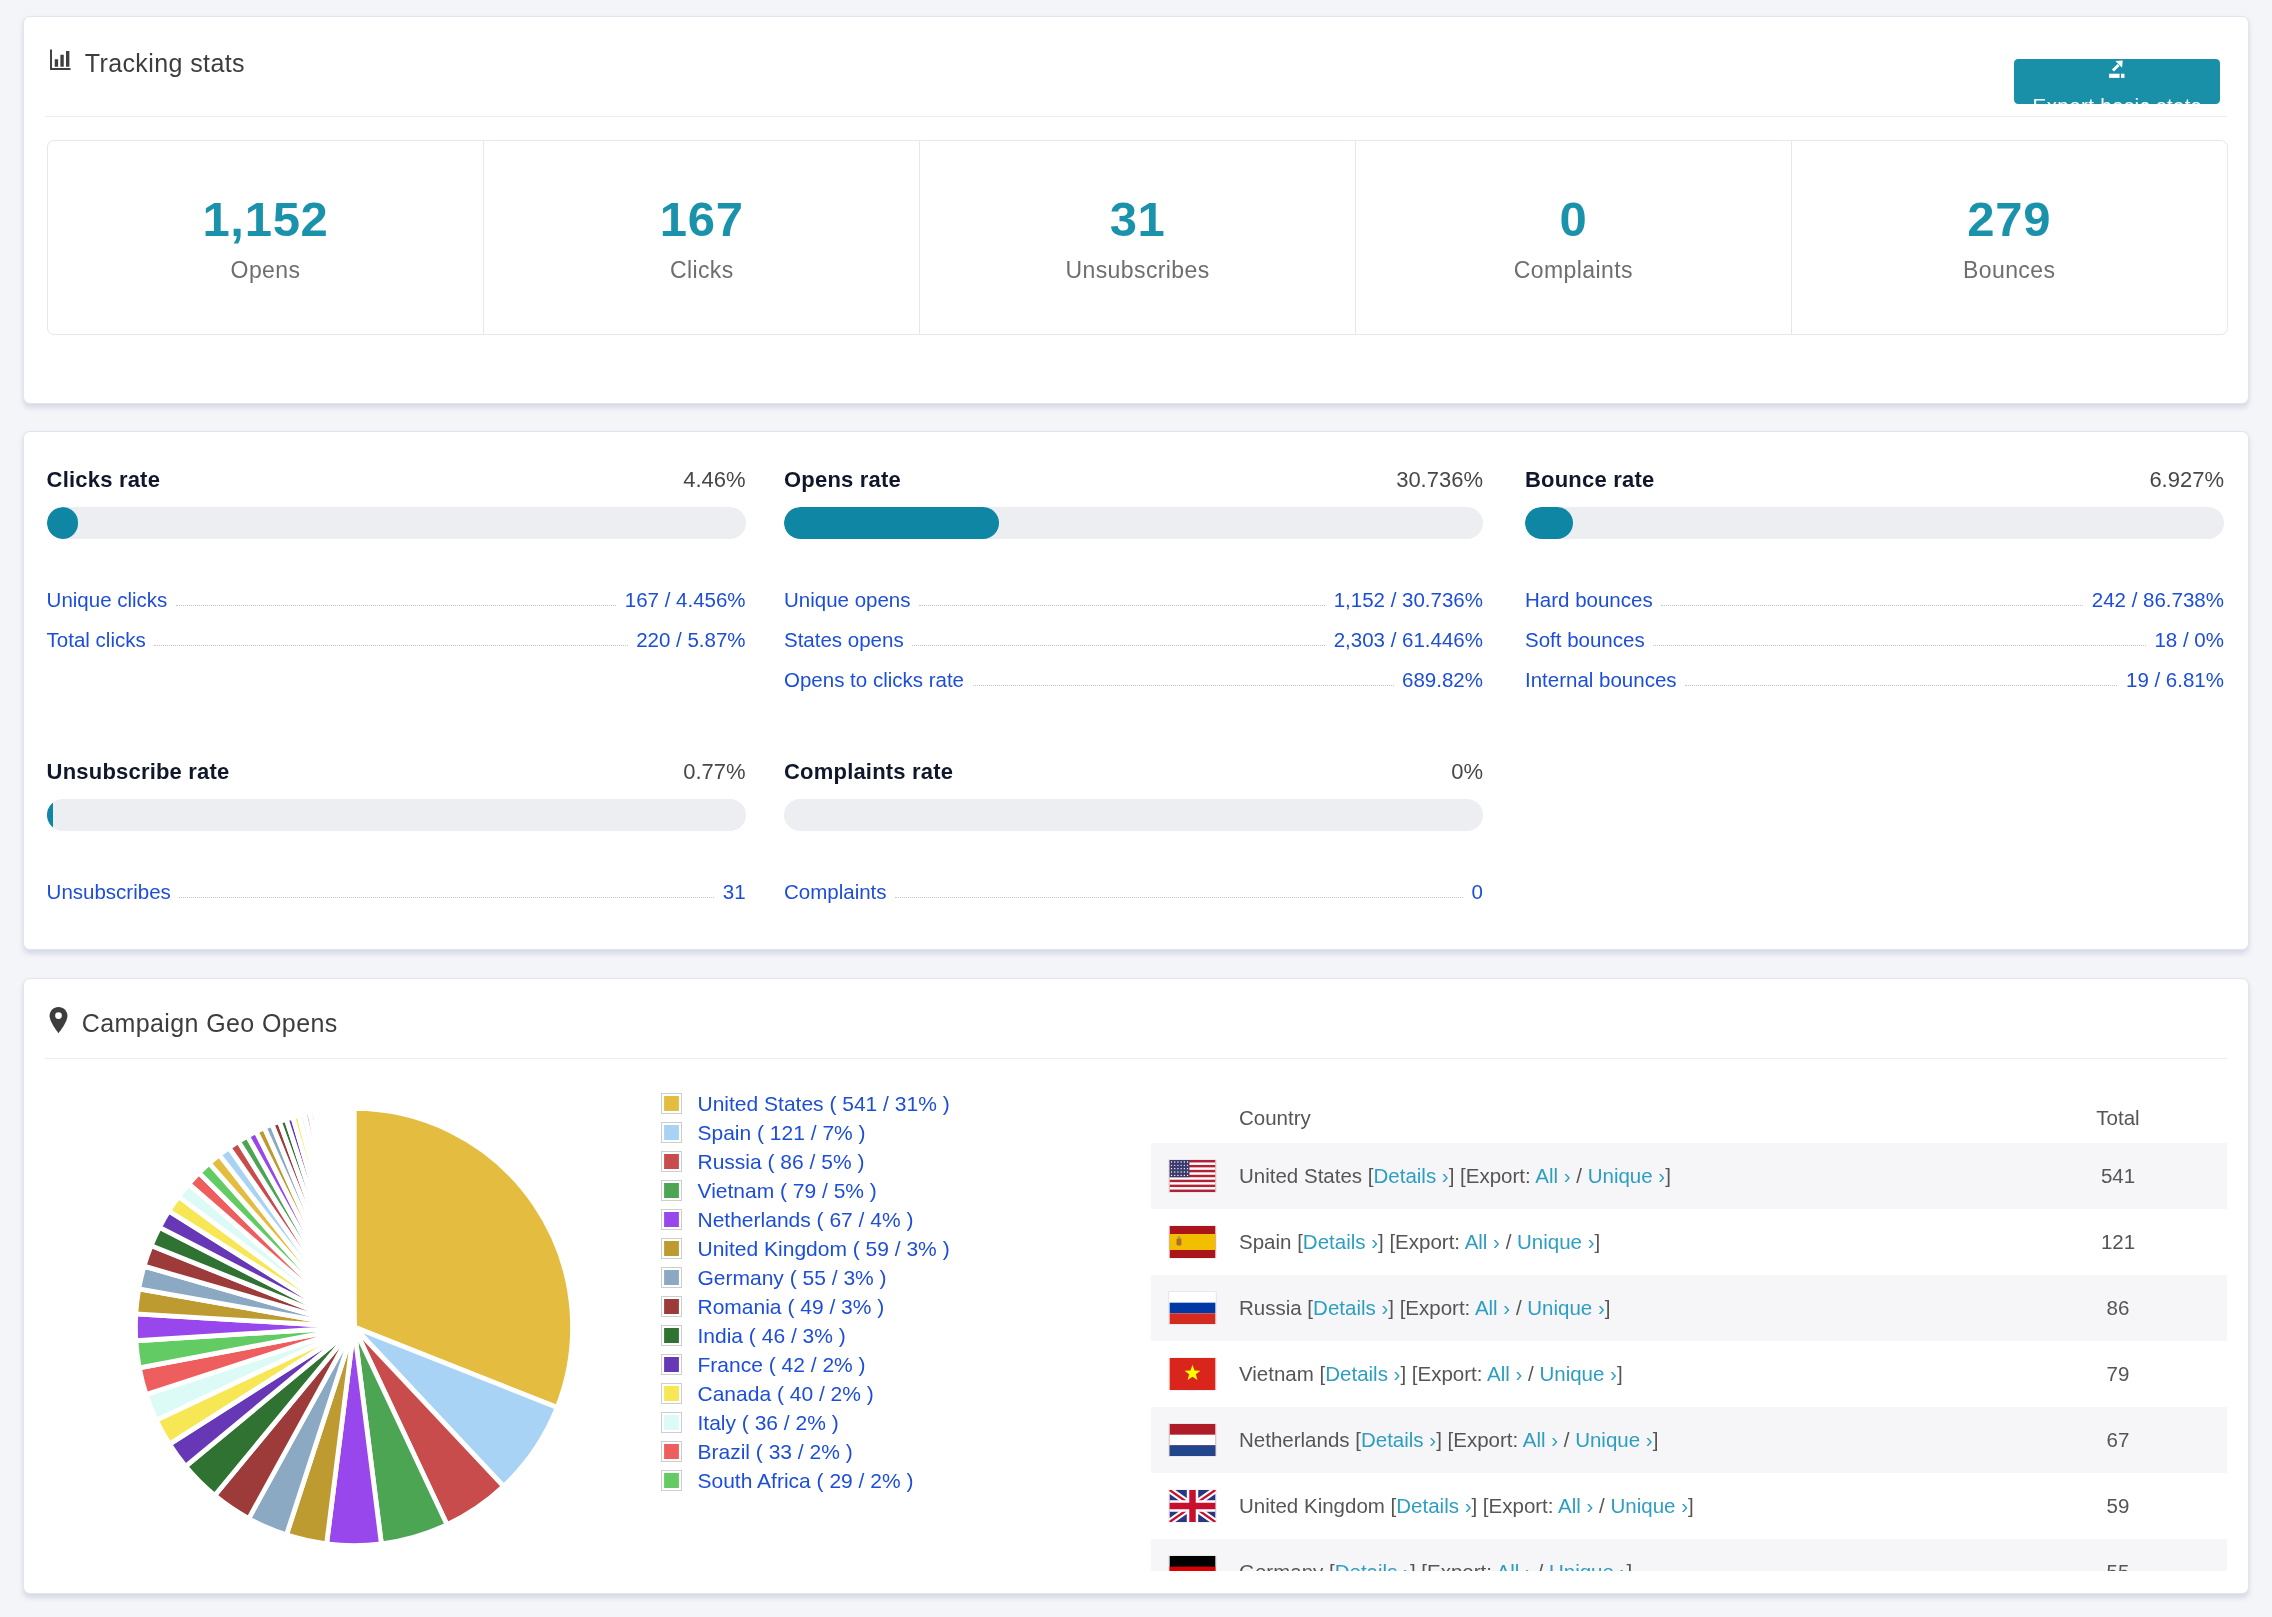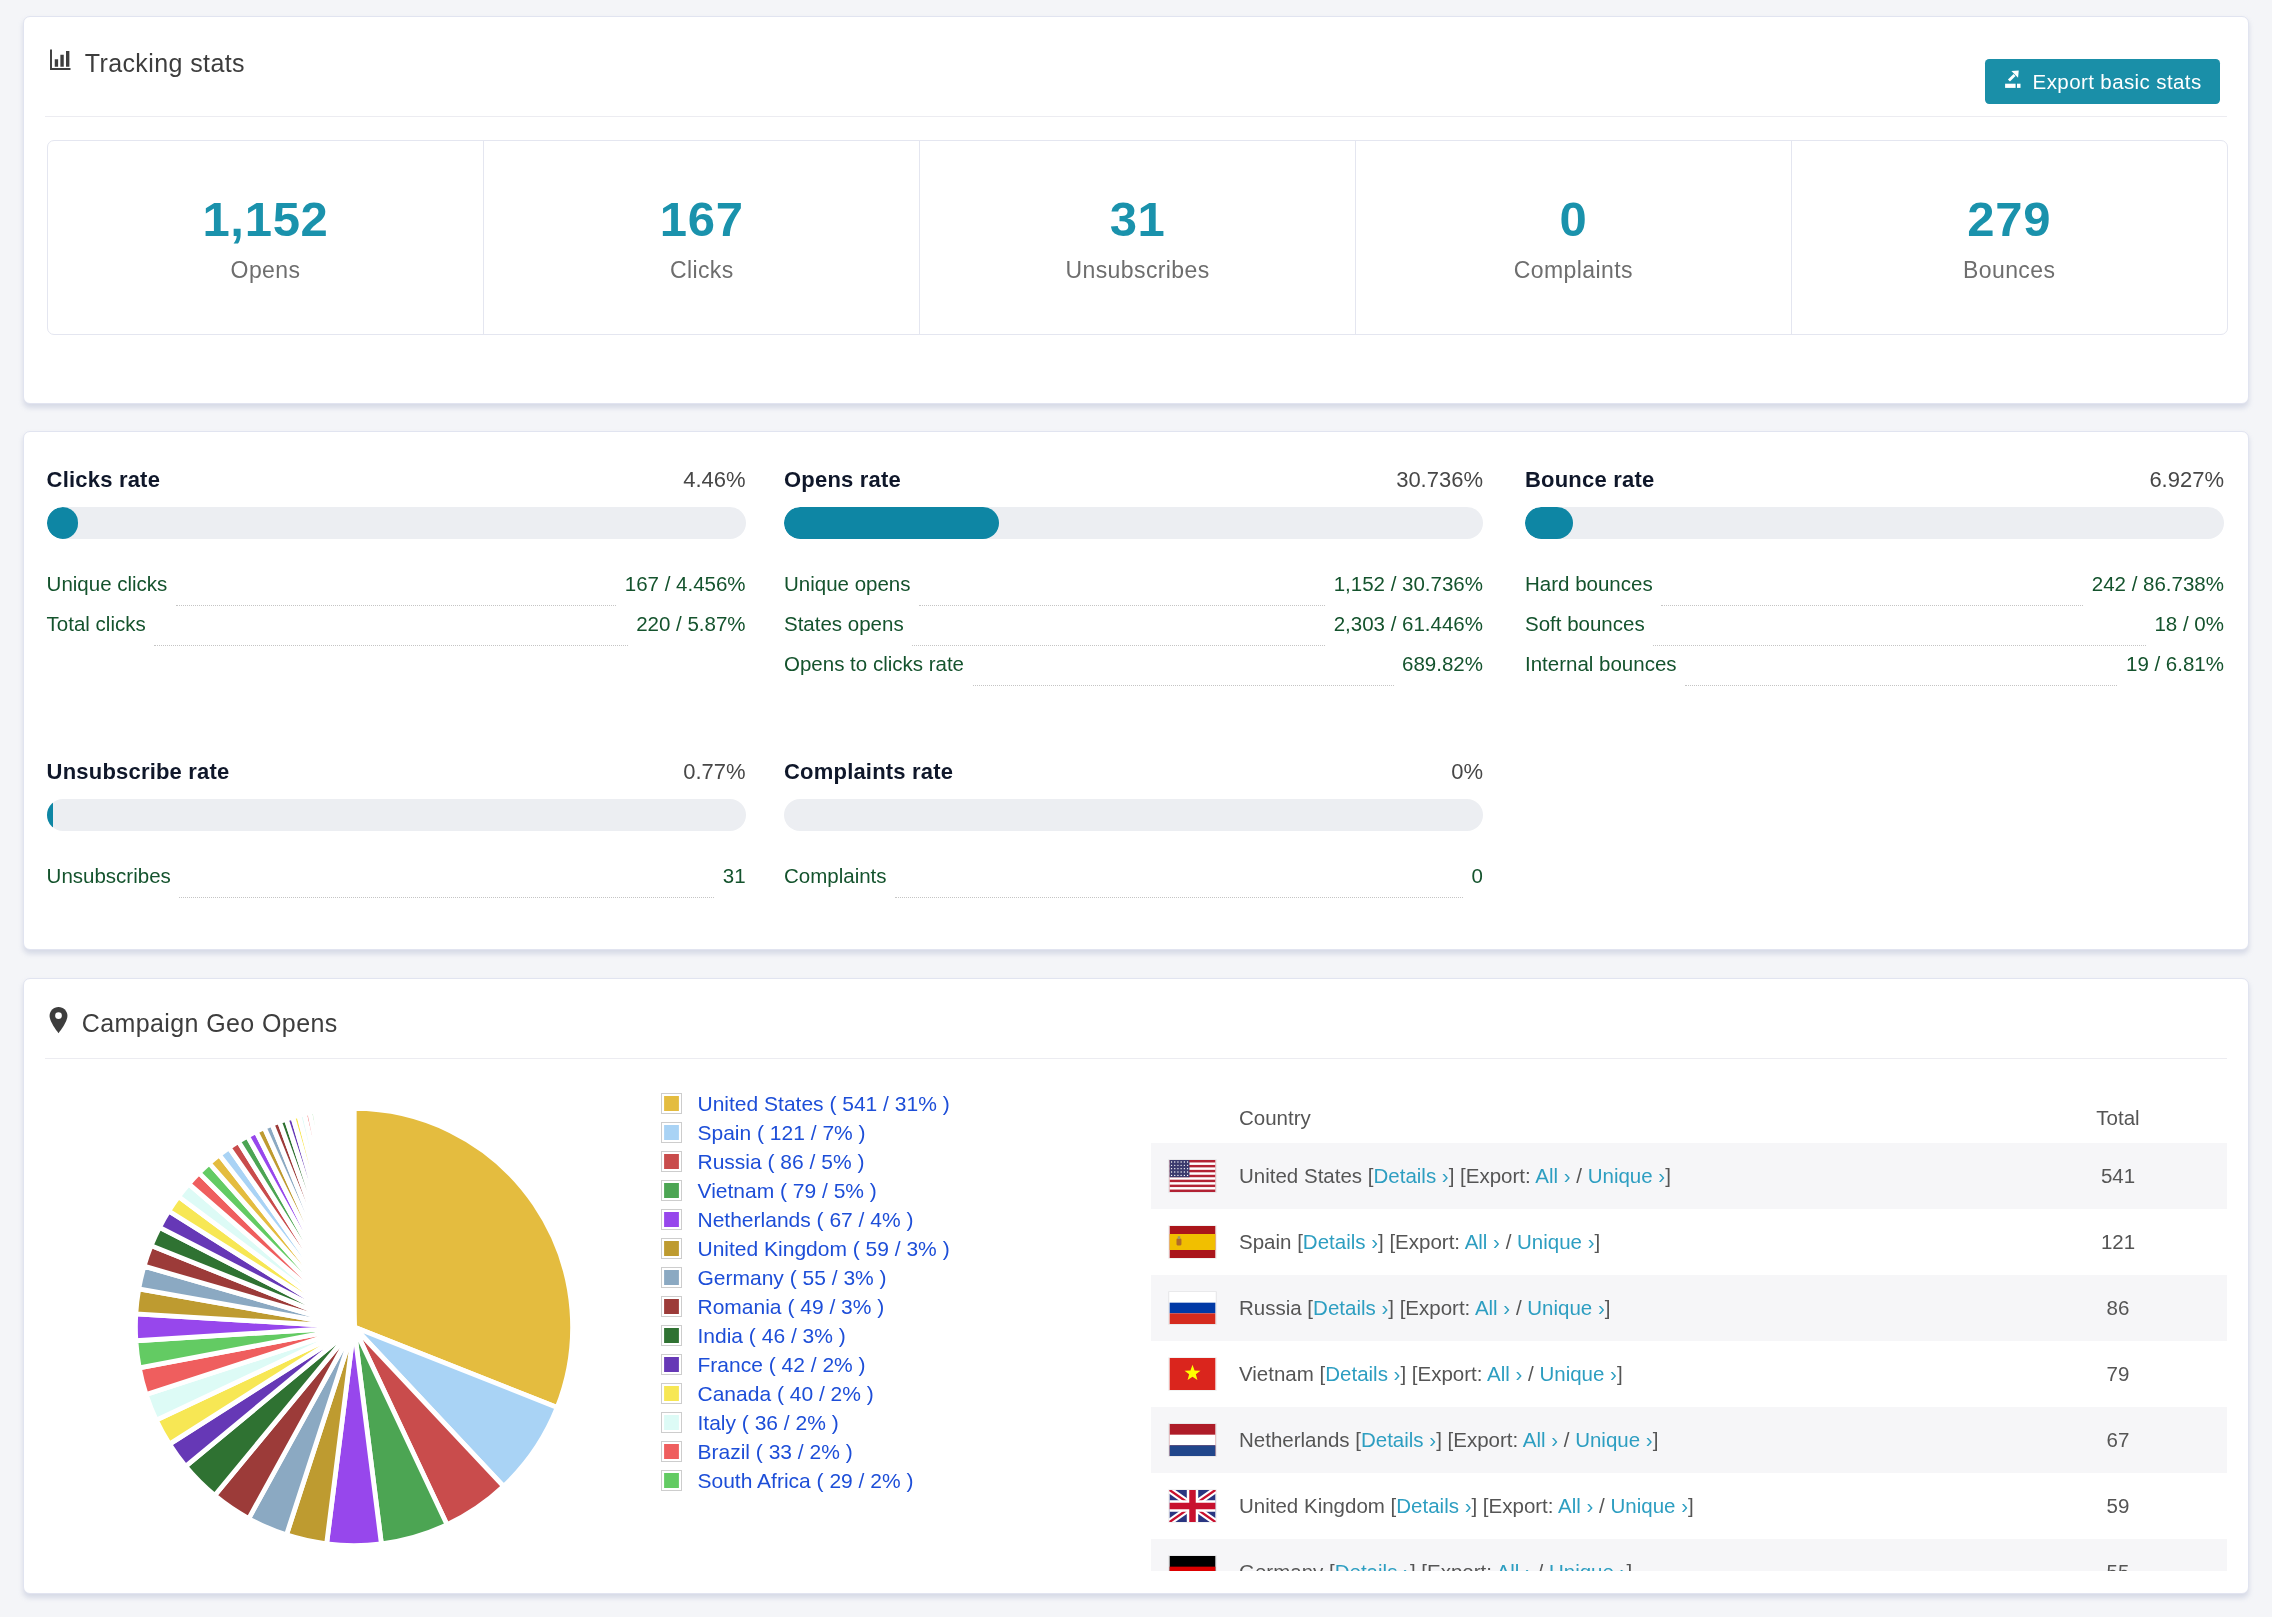--- a/index.html
+++ b/index.html
@@ -25,21 +25,21 @@
   .card-header { position:relative; height:100px; }
   .card-header .divider { position:absolute; left:21px; right:21px; bottom:0; border-bottom:1.4px solid #ececf1; }
   .card-title { position:absolute; left:24px; top:31px; display:flex; align-items:center; gap:12.7px;
                 font-size:25px; color:#3d3d3d; letter-spacing:0.4px; }
 
   
   .export-btn {
     position:absolute; right:28px; top:42px; height:45px;
     display:flex; align-items:center; gap:8.5px; padding:0 18.4px;
     background:#1A8FA8; color:#fff; font-size:20.5px; letter-spacing:0.4px;
-    border:none; border-radius:4.2px; cursor:pointer;
+    border:none; border-radius:4.2px; cursor:pointer;flex-direction:column;
   }
 
   
   .stats-grid {
     position:absolute; left:22.6px; top:123px; width:2181px; height:195px;
     border:0.7px solid #e4e6f0; border-radius:7px;
     display:grid; grid-template-columns:repeat(5,1fr);
     background:#fff; overflow:hidden;
   }
   .stat-box { display:flex; flex-direction:column; align-items:center; justify-content:center; gap:10px; }
@@ -48,21 +48,21 @@
   .stat-label { font-size:23px; color:#6e6e6e; letter-spacing:0.4px; }
 
   
   .rate-block { position:absolute; width:699px; }
   .rate-head { display:flex; justify-content:space-between; align-items:baseline; height:30px; }
   .rate-title { font-size:22px; font-weight:bold; color:#0f172a; letter-spacing:0.2px; }
   .rate-pct   { font-size:22px; font-weight:normal; color:#474747; }
   .bar { margin-top:10px; height:32px; background:#eceef2; border-radius:16px; overflow:hidden; }
   .bar-fill { height:100%; background:#0E86A4; border-radius:16px; }
   .rate-rows { margin-top:33px; }
-  .rate-row { display:flex; height:40px; font-size:20.5px; color:#14532d; }
+  .rate-row { display:flex; align-items:flex-end; height:40px; font-size:20.5px; color:#1d4ed8; }
   .rate-row .leader { flex:1; border-bottom:1.4px dotted #c5c5c5; margin:0 8.5px 5.6px; }
 
   
   .pie-wrap { position:absolute; left:83px; top:101px; width:494px; height:494px; }
   .legend { position:absolute; left:637px; top:110px; list-style:none; }
   .legend li { display:flex; align-items:center; gap:15.5px; height:29px; font-size:21px; color:#1d4ed8; }
   .legend .swatch { width:21px; height:21px; flex:0 0 21px; border:0.7px solid #cdcdcd; box-shadow:inset 0 0 0 2.1px #fff; }
 
   .geo-table { position:absolute; left:1127px; top:113px; width:1076px; height:479px; overflow:hidden; font-size:20.5px; color:#555; }
   .t-head { display:flex; height:51px; align-items:center; }

